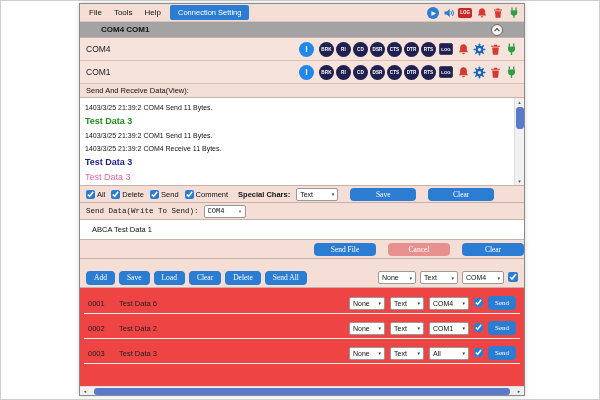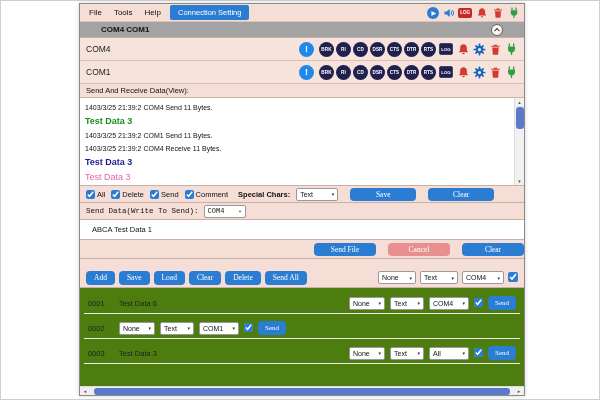--- a/index.html
+++ b/index.html
@@ -85,21 +85,21 @@
   .send-actions .btn { width: 62px; }
   .btn.cancel { background: #e89090; }
 
   
   .list-toolbar { flex: 0 0 20px; display: flex; align-items: center; gap: 4px; padding: 0 6px; background: #f5ded6; border-bottom: 1px solid #c9b0a8; margin-top: 9px; }
   .list-toolbar .btn { height: 14px; }
   .sp { flex: 1; }
   .master-cb input { width: 10px; height: 10px; margin: 0; accent-color: #2b7cd3; }
 
   
-  .table { flex: 1 1 auto; background: #4d7c0f; padding: 5px 4px; display: flex; flex-direction: column; gap: 4px; min-height: 0; overflow: hidden; }
+  .table { flex: 1 1 auto; background: #ef4444; padding: 5px 4px; display: flex; flex-direction: column; gap: 4px; min-height: 0; overflow: hidden; }
   .t-row { flex: 0 0 21px; display: flex; align-items: center; gap: 5px; padding: 0 4px; border-bottom: 1px solid #eee; }
   .t-id { width: 26px; font-size: 7.5px; color: #222; }
   .t-text { flex: 1; font-size: 7.5px; color: #222; }
   .t-cb input { width: 9px; height: 9px; margin: 0; accent-color: #2b7cd3; }
   .t-send { width: 28px; height: 14px; font-size: 7px; padding: 0; }
 
   
   .hscroll { flex: 0 0 9px; background: #f0eeee; border-top: 1px solid #ddd; display: flex; align-items: center; }
   .hs-arrow { width: 10px; font-size: 5px; color: #555; text-align: center; flex: 0 0 auto; }
   .hs-thumb { height: 7px; background: #5b79c9; border-radius: 3px; flex: 1; margin: 0 4px; }
@@ -357,20 +357,21 @@
           <span class="dd-caret">▾</span>
         </span>
         <label class="t-cb">
           <input type="checkbox" checked="" style="">
         </label>
         <span class="btn t-send">Send</span>
       </div>
 
       <div class="t-row">
         <span class="t-id">0002</span>
+        <span class="t-text">Test Data 2</span>
         <span class="dd w36">
           <span>None</span>
           <span class="dd-caret">▾</span>
         </span>
         <span class="dd w34">
           <span>Text</span>
           <span class="dd-caret">▾</span>
         </span>
         <span class="dd w40">
           <span>COM1</span>

